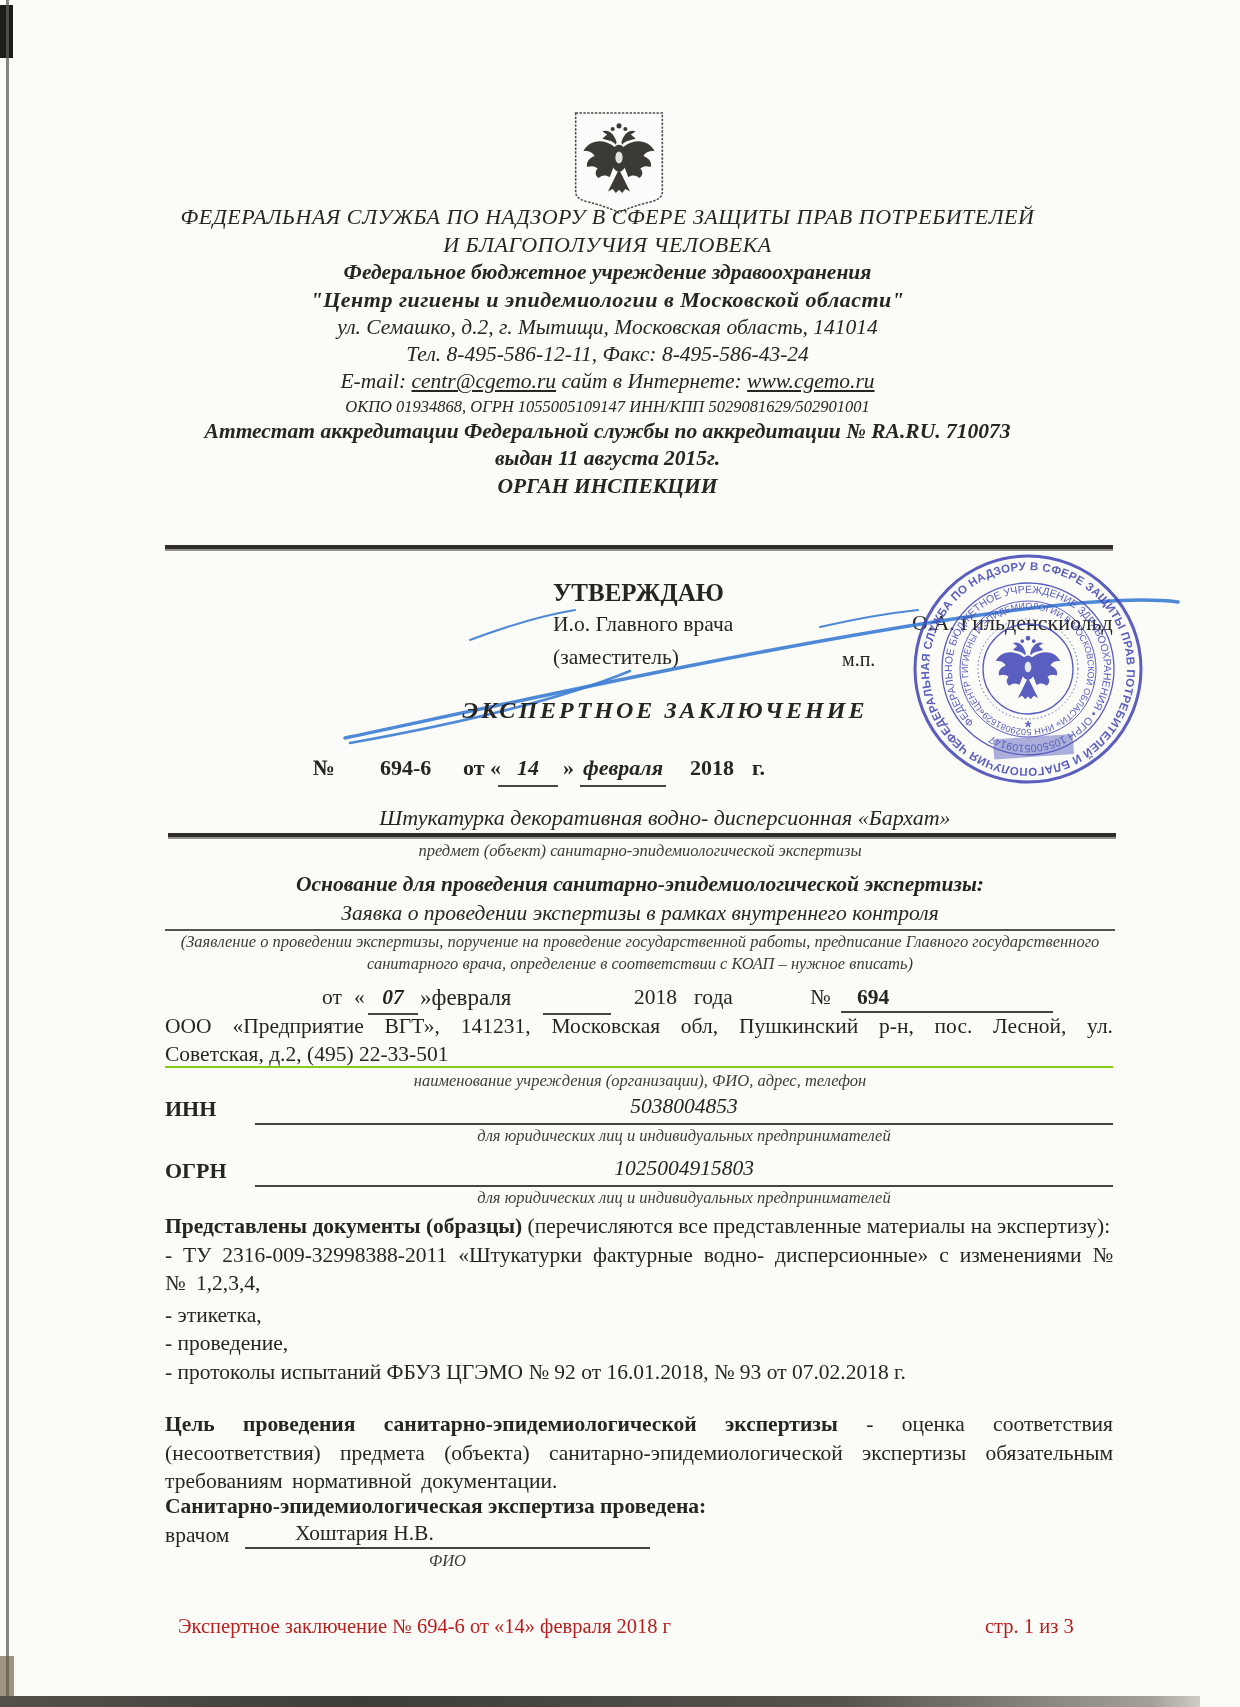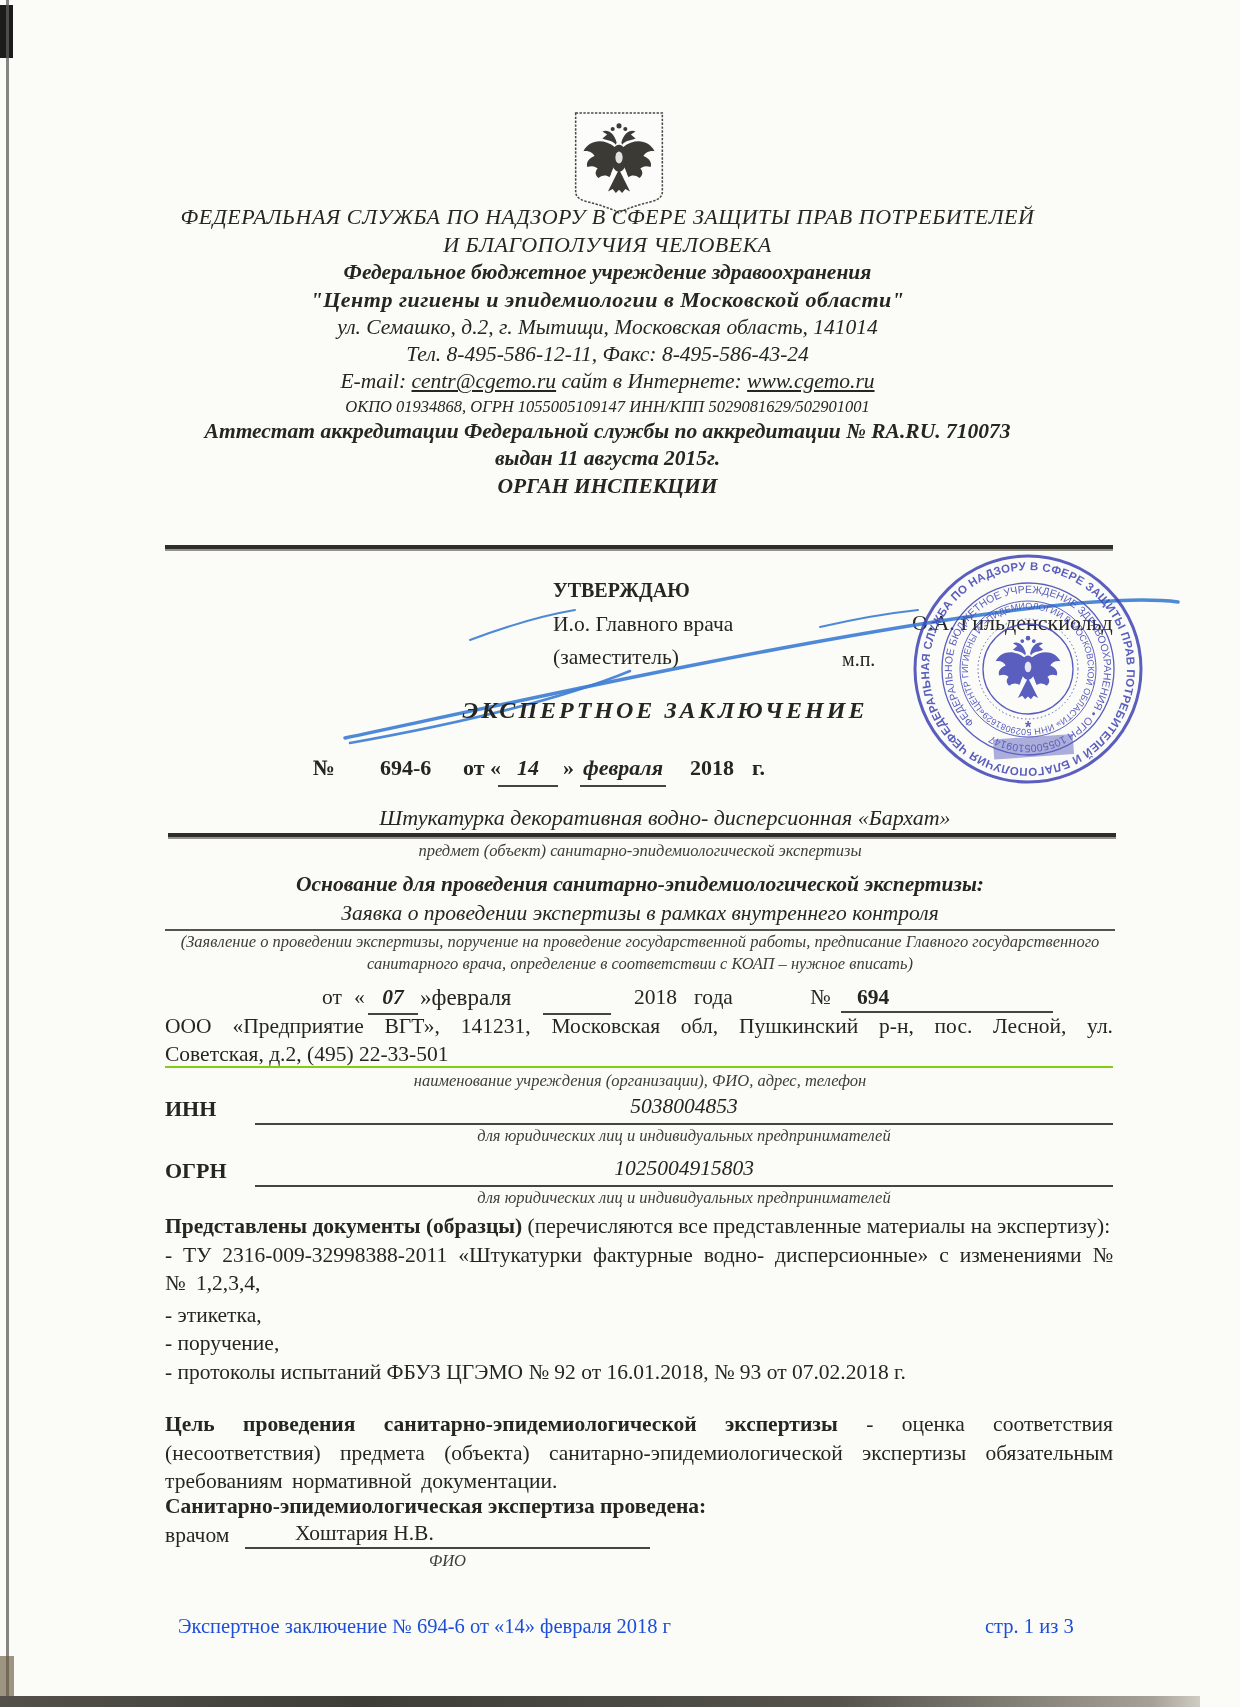--- a/index.html
+++ b/index.html
@@ -18,21 +18,21 @@
   .body-txt{font-size:21.5px;line-height:28.5px;}
   .jst{text-align:justify;}
   .jst-full{text-align:justify;text-align-last:justify;}
   .fill-line{border-bottom:2px solid #46443e;}
   .val{font-weight:bold;}
   .titleline{font-size:22px;font-weight:bold;}
   .doc-title{font-size:24px;font-weight:bold;letter-spacing:3px;}
   .sig-svg path{fill:none;stroke:#3f7fd4;stroke-linecap:round;opacity:.92;}
   .stamp-svg{opacity:.87;}
   .stamp-svg text{font-family:"Liberation Sans","DejaVu Sans",sans-serif;}
-  .footer-txt{font-size:20.5px;color:#1d4ed8;}
+  .footer-txt{font-size:20.5px;color:#b91c1c;}
 </style>
 </head>
 <body>
 
 <div class="page">
 
   <svg width="0" height="0" style="position:absolute" aria-hidden="true">
     <defs>
       <g id="eagle">
         <circle cx="0" cy="-47" r="3.2"></circle>
@@ -77,21 +77,21 @@
       <span class="u">www.cgemo.ru</span>
     </div>
     <div class="hdr-small">ОКПО 01934868, ОГРН 1055005109147 ИНН/КПП 5029081629/502901001</div>
     <div class="hdr b">Аттестат аккредитации Федеральной службы по аккредитации № RA.RU. 710073</div>
     <div class="hdr b">выдан 11 августа 2015г.</div>
     <div class="hdr b" style="line-height:29px">ОРГАН ИНСПЕКЦИИ</div>
   </div>
 
   <div class="abs rule-thick" style="left:165px;top:545px;width:948px;"></div>
 
-  <div class="abs b" style="left:553px;top:579px;font-size:20px;">УТВЕРЖДАЮ</div>
+  <div class="abs b" style="left:553px;top:579px;font-size:25px;">УТВЕРЖДАЮ</div>
   <div class="abs" style="left:553px;top:612px;font-size:21.5px;">И.о. Главного врача</div>
   <div class="abs" style="left:912px;top:610px;font-size:22px;">О.А. Гильденскиольд</div>
   <div class="abs" style="left:553px;top:645px;font-size:21.5px;">(заместитель)</div>
   <div class="abs" style="left:842px;top:648px;font-size:20px;">м.п.</div>
 
   <svg class="abs sig-svg" style="left:330px;top:575px;" width="860" height="175" viewBox="0 0 860 175">
     <path d="M15,163 C180,128 430,72 650,40 C740,27 810,22 848,27" stroke-width="3.5"></path>
     <path d="M20,168 C120,150 230,125 300,96" stroke-width="2.5"></path>
     <path d="M140,65 C180,50 215,40 245,35" stroke-width="2"></path>
     <path d="M490,52 C525,44 560,38 588,35" stroke-width="2"></path>
@@ -139,21 +139,21 @@
   <div class="abs b" style="left:165px;top:1158px;font-size:22px;">ОГРН</div>
   <div class="abs ctr fill-line" style="left:255px;top:1156px;width:858px;height:29px;font-size:21.5px;">1025004915803</div>
   <div class="abs ctr cap" style="left:255px;top:1188px;width:858px;">для юридических лиц и индивидуальных предпринимателей</div>
 
   <div class="abs body-txt" style="left:165px;top:1212px;width:948px;">
     <div class="jst">
       <span class="b">Представлены документы (образцы)</span><span> (перечисляются все представленные материалы на экспертизу):</span>
     </div>
     <div class="jst" style="word-spacing:5px;"> - ТУ  2316-009-32998388-2011 «Штукатурки фактурные водно- дисперсионные» с изменениями №№ 1,2,3,4,</div>
     <div style="margin-top:3px;">- этикетка,</div>
-    <div>- поручение,</div>
+    <div>- проведение,</div>
     <div>- протоколы   испытаний ФБУЗ ЦГЭМО № 92 от 16.01.2018, № 93  от  07.02.2018 г.</div>
   </div>
 
   <div class="abs body-txt jst" style="left:165px;top:1410px;width:948px;word-spacing:4px;">
     <span class="b">Цель проведения санитарно-эпидемиологической экспертизы</span><span> - оценка соответствия (несоответствия) предмета (объекта) санитарно-эпидемиологической экспертизы обязательным требованиям нормативной документации.</span>
   </div>
 
   <div class="abs b" style="left:165px;top:1494px;font-size:21.5px;">Санитарно-эпидемиологическая экспертиза проведена:</div>
   <div class="abs" style="left:165px;top:1523px;font-size:21.5px;">врачом</div>
   <div class="abs fill-line" style="left:245px;top:1521px;width:405px;height:28px;padding-left:50px;box-sizing:border-box;font-size:21.5px;">Хоштария Н.В.</div>

